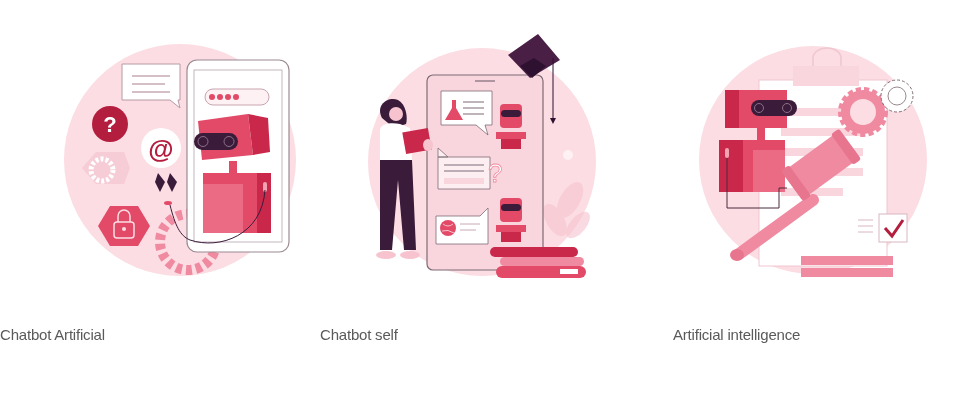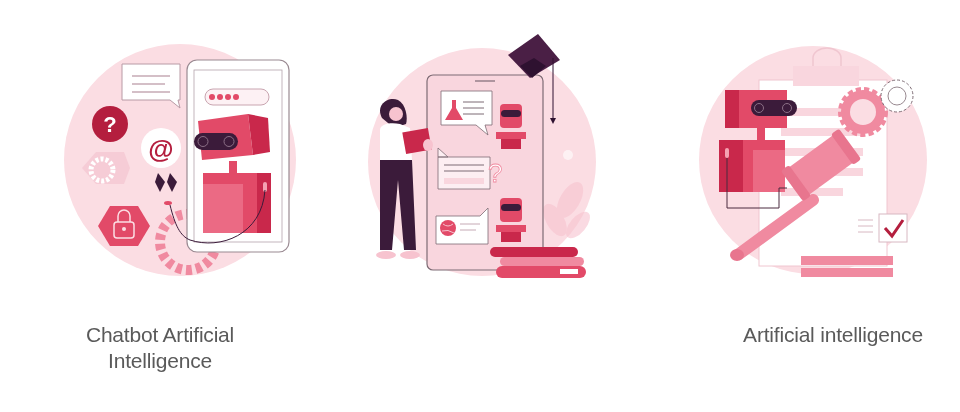--- a/index.html
+++ b/index.html
@@ -1,19 +1,19 @@
 <!DOCTYPE html>
 <html><head>
 <meta charset="utf-8">
 <style>
   html,body{margin:0;padding:0;background:#ffffff;}
   body{width:960px;height:412px;position:relative;overflow:hidden;font-family:"Liberation Sans",sans-serif;}
   .panel{position:absolute;top:0;width:320px;height:412px;}
   .panel svg{position:absolute;left:0;top:0;}
-  .caption{position:absolute;top:322px;width:320px;text-align:center;font-size:21px;line-height:26px;color:#5a5a5a;font-weight:300;letter-spacing:-0.2px;}
+  .caption{position:absolute;top:322px;width:320px;font-size:15px;line-height:26px;color:#5a5a5a;font-weight:300;letter-spacing:-0.2px;}
   .caption span{display:block;}
 </style>
 </head>
 <body>
 
 <div class="panel" style="left:0;">
   <svg width="320" height="310" viewBox="0 0 320 310">
     <circle cx="180" cy="160" r="116" fill="#fbdde3"></circle>
 
     <g>
@@ -78,21 +78,20 @@
 
     <g>
       <path d="M265 190 C 262 235 220 250 190 240 C 180 236 175 225 170 205" fill="none" stroke="#3b1b3a" stroke-width="1"></path>
       <polygon points="158,173 165,182 160,192 155,182" fill="#3b1b3a"></polygon>
       <polygon points="170,173 177,182 172,192 167,182" fill="#3b1b3a"></polygon>
       <ellipse cx="168" cy="203" rx="4" ry="2" fill="#e24a68"></ellipse>
     </g>
   </svg>
   <div class="caption">
     <span>Chatbot Artificial</span>
-    <span>Intelligence</span>
   </div>
 </div>
 
 <div class="panel" style="left:320px;">
   <svg width="320" height="310" viewBox="0 0 320 310">
     <circle cx="162" cy="162" r="114" fill="#fbdde3"></circle>
 
     <g opacity="0.6">
       <ellipse cx="250" cy="200" rx="10" ry="20" fill="#f7c3cf" transform="rotate(30 250 200)"></ellipse>
       <ellipse cx="235" cy="220" rx="9" ry="18" fill="#f7c3cf" transform="rotate(-30 235 220)"></ellipse>
@@ -167,20 +166,21 @@
       <circle cx="76" cy="114" r="7" fill="#f7c3cf"></circle>
       <path d="M60 130 C 60 124 70 122 80 124 L 90 128 L 92 160 L 60 160 Z" fill="#ffffff"></path>
       <path d="M60 160 L 92 160 L 96 250 L 84 250 L 78 180 L 72 250 L 60 250 Z" fill="#3b1b3a"></path>
       <ellipse cx="66" cy="255" rx="10" ry="4" fill="#f7c3cf"></ellipse>
       <ellipse cx="90" cy="255" rx="10" ry="4" fill="#f7c3cf"></ellipse>
       <rect x="84" y="130" width="26" height="22" fill="#c9284b" transform="rotate(-10 97 141)"></rect>
       <ellipse cx="108" cy="145" rx="5" ry="6" fill="#f7c3cf"></ellipse>
     </g>
   </svg>
   <div class="caption">
+    <span>Chatbot self</span>
   </div>
 </div>
 
 <div class="panel" style="left:673px;">
   <svg width="320" height="310" viewBox="0 0 320 310">
     <circle cx="140" cy="160" r="114" fill="#fbdde3"></circle>
 
     <g>
       <rect x="86" y="80" width="128" height="186" fill="#ffffff" stroke="#f0c6d0" stroke-width="1"></rect>
       <rect x="120" y="66" width="66" height="20" fill="#f9d6de"></rect>

